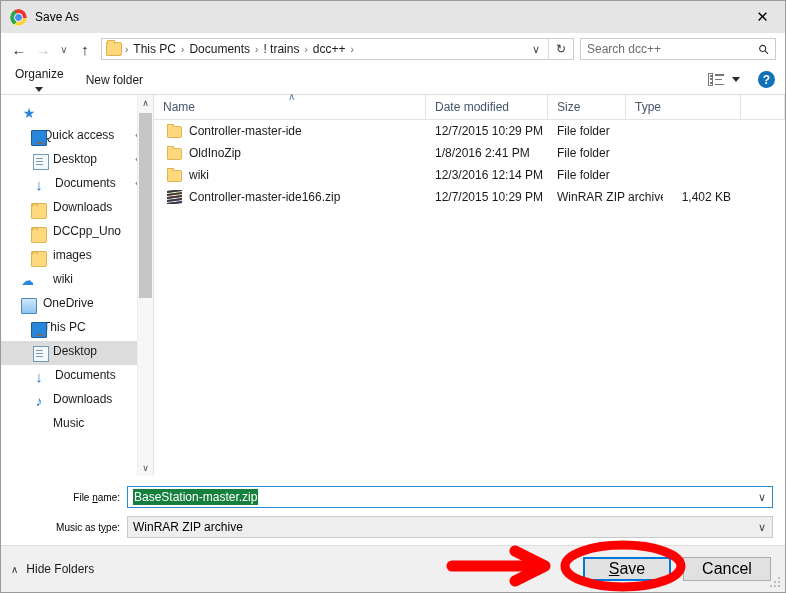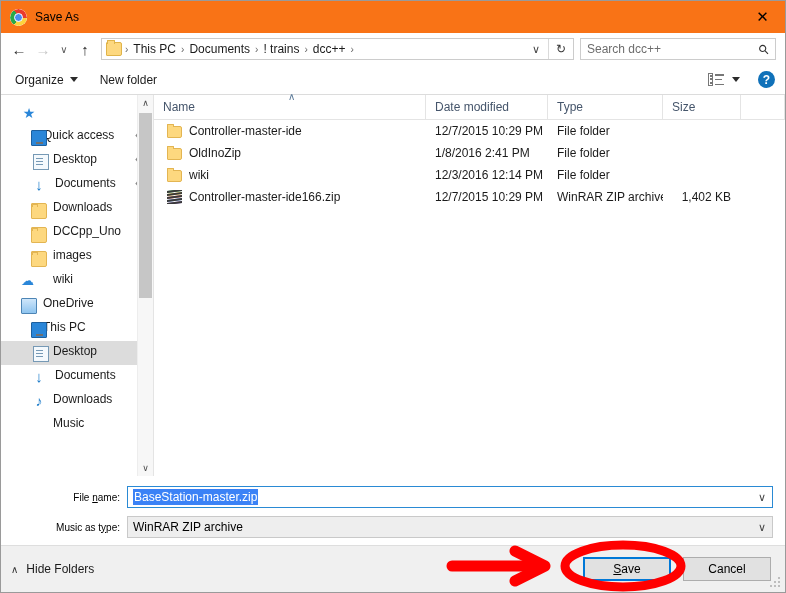--- a/index.html
+++ b/index.html
@@ -24,21 +24,21 @@
     display: flex;
     flex-direction: column;
   }
 
   
   .titlebar {
     height: 32px;
     flex: 0 0 32px;
     display: flex;
     align-items: center;
-    background: #f97316;
+    background: #e5e5e5;
     position: relative;
   }
   .app-icon {
     width: 17px; height: 17px;
     margin-left: 9px;
     position: relative;
     border-radius: 50%;
     overflow: hidden;
     background: #ffffff;
   }
@@ -185,20 +185,21 @@
     box-sizing: border-box;
     border-bottom: 1px solid #dcdcdc;
   }
   .tb-item {
     font-size: 12px;
     color: #1b1b1b;
     margin-right: 22px;
     display: flex;
     align-items: center;
     gap: 6px;
+    flex-direction: column;
   }
   .caret-down {
     width: 0; height: 0;
     border-left: 4px solid transparent;
     border-right: 4px solid transparent;
     border-top: 5px solid #2b2b2b;
   }
   .tb-spacer { flex: 1 1 auto; }
   .viewmode {
     display: flex;
@@ -544,21 +545,21 @@
   .combo.filetype {
     border: 1px solid #c9c9c9;
     background: #eeeeee;
   }
   .combo-value {
     padding-left: 5px;
     flex: 1 1 auto;
     color: #000000;
   }
   .combo.filename .combo-value span.sel {
-    background: #3b82f6;
+    background: #15803d;
     color: #ffffff;
     padding: 1px 1px;
   }
   .combo-arrow {
     width: 20px;
     text-align: center;
     color: #444444;
     font-size: 11px;
   }
 
@@ -578,21 +579,21 @@
     align-items: center;
     gap: 8px;
     font-size: 12px;
     color: #1b1b1b;
   }
   .chev-up { font-size: 10px; color: #333333; }
   .footer-spacer { flex: 1 1 auto; }
   .btn {
     width: 88px;
     height: 24px;
-    font-size: 12px;
+    font-size: 16px;
     background: #e1e1e1;
     border: 1px solid #adadad;
     display: flex;
     align-items: center;
     justify-content: center;
     box-sizing: border-box;
     color: #000000;
   }
   .btn.primary {
     border: 2px solid #0078d7;
@@ -753,22 +754,22 @@
       </div>
     </div>
 
     <div class="filepane">
       <div class="col-headers">
         <div class="col-h col-name">
           <span>Name</span>
           <span class="sort-chev">∧</span>
         </div>
         <div class="col-h col-date">Date modified</div>
+        <div class="col-h col-size">Size</div>
         <div class="col-h col-type">Type</div>
-        <div class="col-h col-size">Size</div>
         <div class="col-h col-rest"></div>
       </div>
       <div class="rows" id="file-rows">
           <div class="row">
             <div class="cell c-name">
               <span class="row-folder-ico"></span>
               <span>Controller-master-ide</span>
             </div>
             <div class="cell c-date">12/7/2015 10:29 PM</div>
             <div class="cell c-type">File folder</div>

